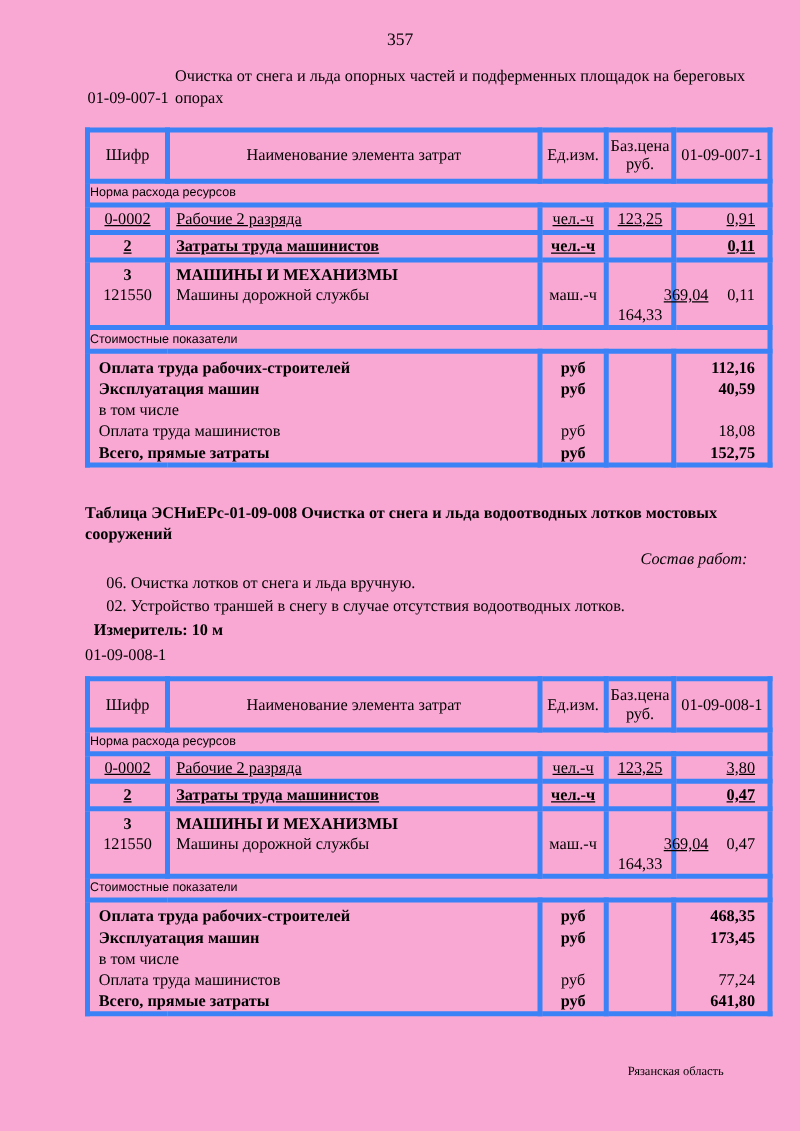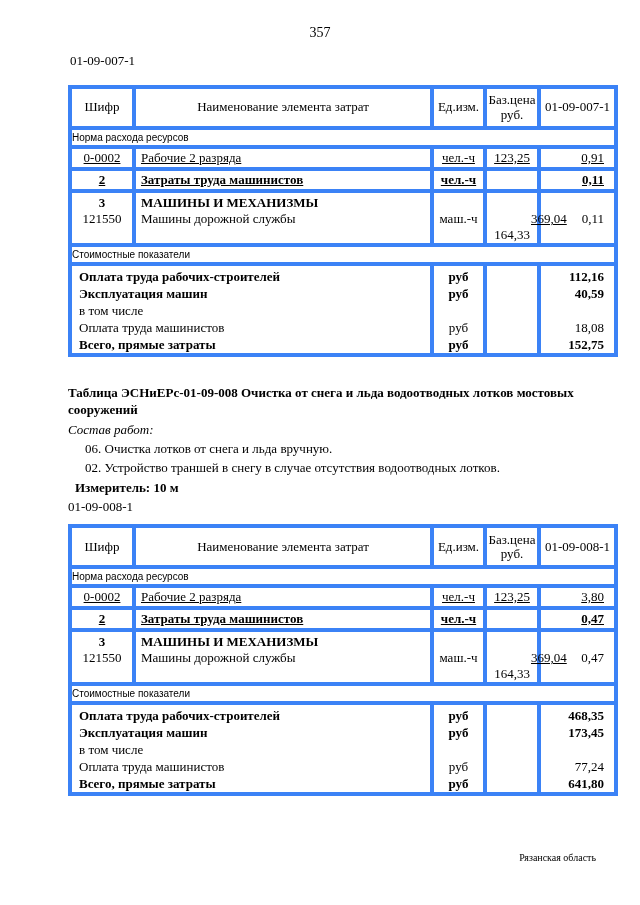--- a/index.html
+++ b/index.html
@@ -1,18 +1,18 @@
 <!DOCTYPE html>
 <html><head>
 <meta charset="utf-8">
 <style>
   html,body { margin:0; padding:0; background:#e8e8e8; }
   .page {
     width:640px; height:905px; margin:0 auto; position:relative;
-    background:#ffffff; color:#000;
+    background:#f9a8d4; color:#000;
     font-family:"Liberation Serif","DejaVu Serif",serif;
     font-size:13px; line-height:1.3; overflow:hidden;
   }
   .pageno { text-align:center; padding-top:24px; font-size:14px; }
 
   .intro { display:flex; margin:11px 38px 0 70px; }
   .intro-code { width:70px; align-self:flex-end; white-space:nowrap; }
   .intro-text { flex:1; width:460px; }
 
   table.est { border-collapse:collapse; table-layout:fixed; width:546px;
@@ -38,38 +38,39 @@
   tr.cost td { vertical-align:top; padding-top:2px !important; }
   tr.cost div { height:17px; line-height:17px; }
   .cost-labels { padding-left:7px !important; }
   .cost-units div { text-align:center; }
   .cost-values div { text-align:right; padding-right:10px; }
 
   .b { font-weight:bold; }
 
   .section { margin:28px 42px 0 68px; }
   .sec-title { font-weight:bold; }
-  .works-head { text-align:left; font-style:italic; margin-top:3px; }
+  .works-head { text-align:right; font-style:italic; margin-top:3px; }
   .work-item { margin-left:17px; margin-top:2px; }
   .measure { font-weight:bold; margin-left:7px; margin-top:3px; }
   .item-line { display:flex; margin-top:3px; }
   .item-code { width:72px; white-space:nowrap; }
   .item-title { flex:1; }
 
-  .footer { position:absolute; top:851px; right:44px; font-size:10px; }
+  .footer { position:absolute; top:851px; right:61px; font-size:10px; }
 </style>
 </head>
 <body>
 
 <div class="page">
 
   <div class="pageno">357</div>
 
   <div class="intro">
     <div class="intro-code">01-09-007-1</div>
+    <div class="intro-text">Очистка от снега и льда опорных частей и подферменных площадок на береговых опорах</div>
   </div>
 
   <table class="est">
     <colgroup>
       <col style="width:64px">
         <col style="width:298px">
         <col style="width:53px">
         <col style="width:54px">
         <col style="width:77px">
     </colgroup>

